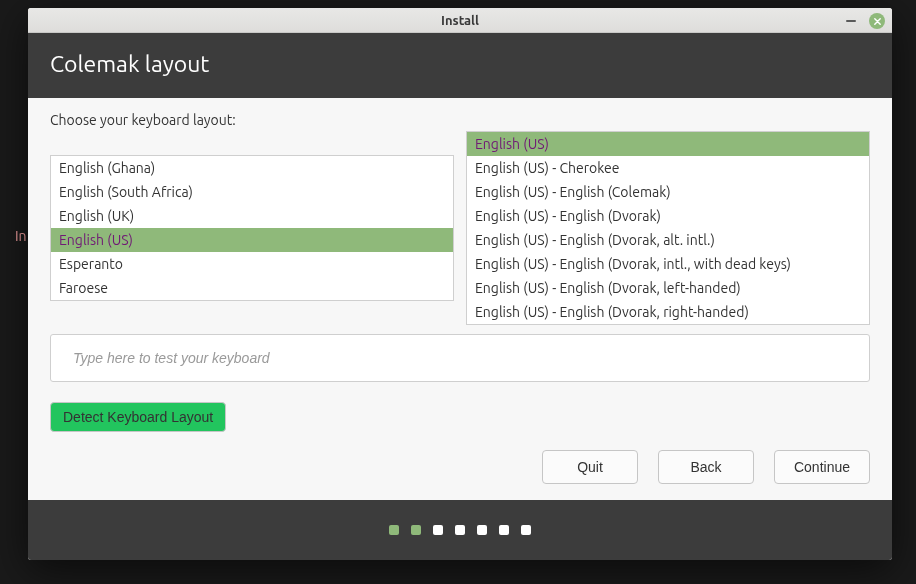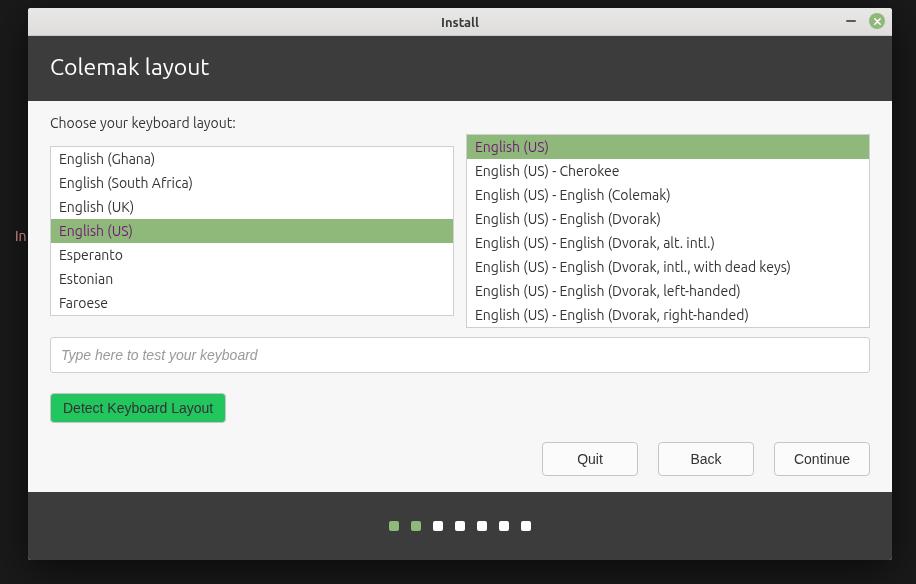--- a/index.html
+++ b/index.html
@@ -99,24 +99,24 @@
   white-space:nowrap;
   cursor:pointer;
 }
 .listbox .item.selected {
   background:#8fb97a;
   color:#701a75;
 }
 .test-input {
   margin-top:12px;
   width:100%;
-  height:36px;
+  height:48px;
   border:1px solid #cfcfcf;
   border-radius:3px;
-  padding:0 10px;
+  padding:0 22px;
   font-size:14px;
   color:#333;
   background:#fff;
 }
 .test-input::placeholder { color:#9a9a9a; font-style:italic; }
 .detect-btn {
   margin-top:20px;
   align-self:flex-start;
   padding:6px 12px;
   font-size:14px;
@@ -187,21 +187,20 @@
   <div class="content">
     <div class="choose-label">Choose your keyboard layout:</div>
 
     <div class="lists-row">
       <div class="listbox" id="left-list">
           <div class="item">English (Ghana)</div>
           <div class="item">English (South Africa)</div>
           <div class="item">English (UK)</div>
           <div class="item selected">English (US)</div>
           <div class="item">Esperanto</div>
-          <div class="item">Estonian</div>
           <div class="item">Faroese</div>
         </div>
       <div class="listbox" id="right-list">
           <div class="item selected">English (US)</div>
           <div class="item">English (US) - Cherokee</div>
           <div class="item">English (US) - English (Colemak)</div>
           <div class="item">English (US) - English (Dvorak)</div>
           <div class="item">English (US) - English (Dvorak, alt. intl.)</div>
           <div class="item">English (US) - English (Dvorak, intl., with dead keys)</div>
           <div class="item">English (US) - English (Dvorak, left-handed)</div>

